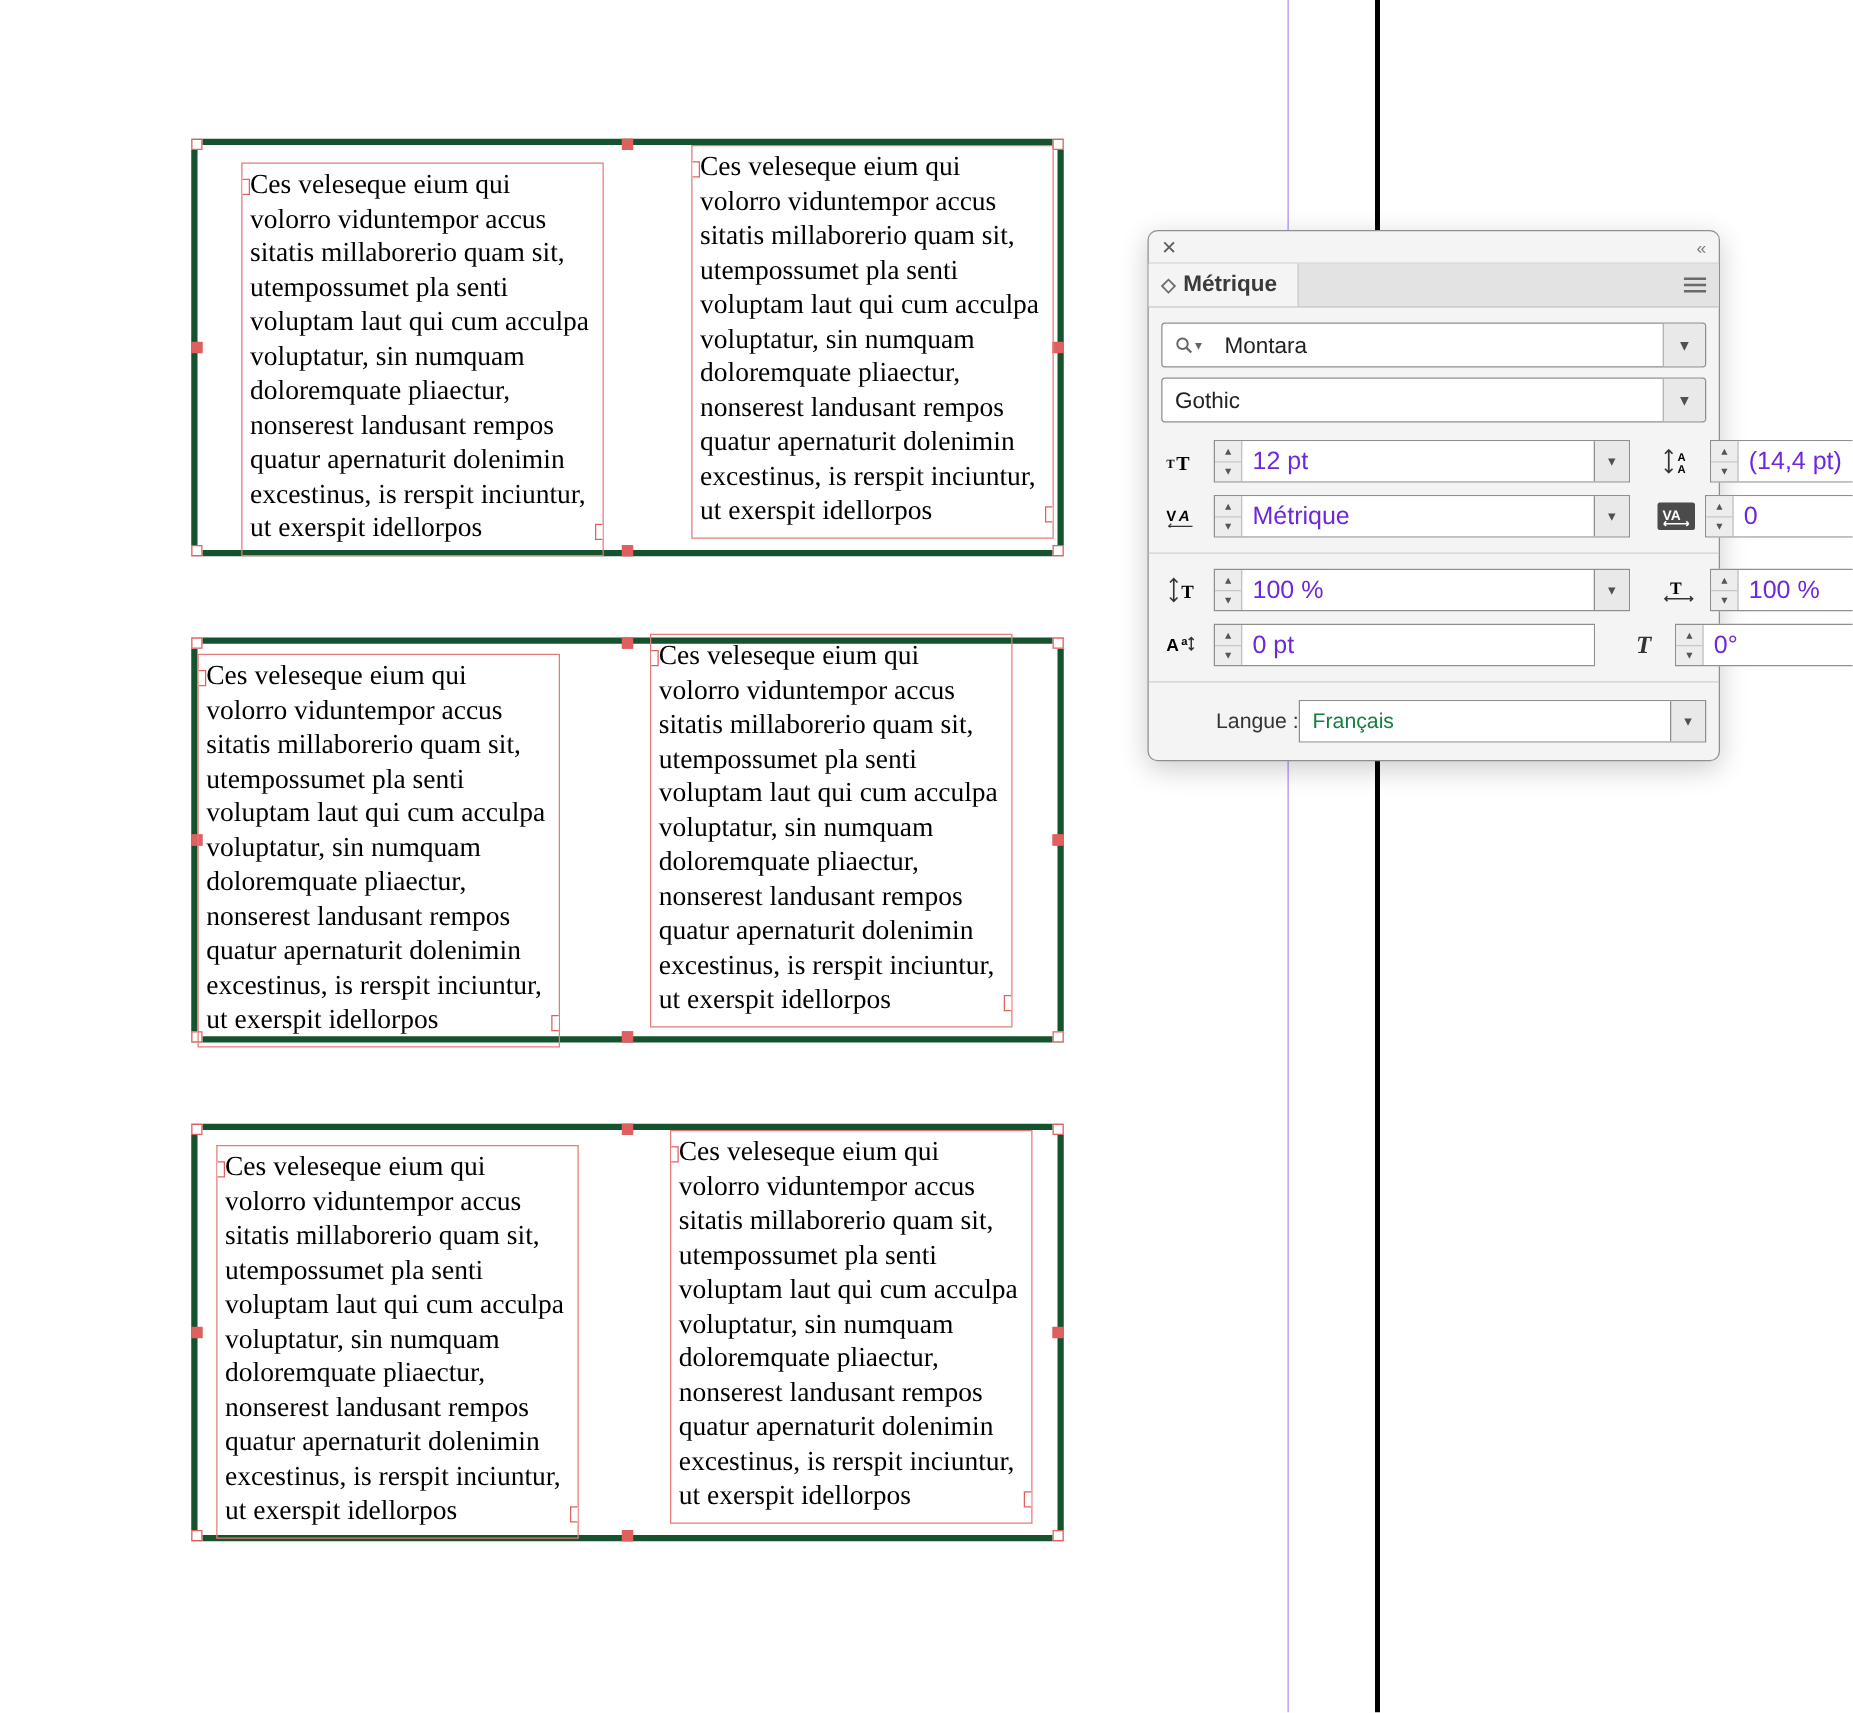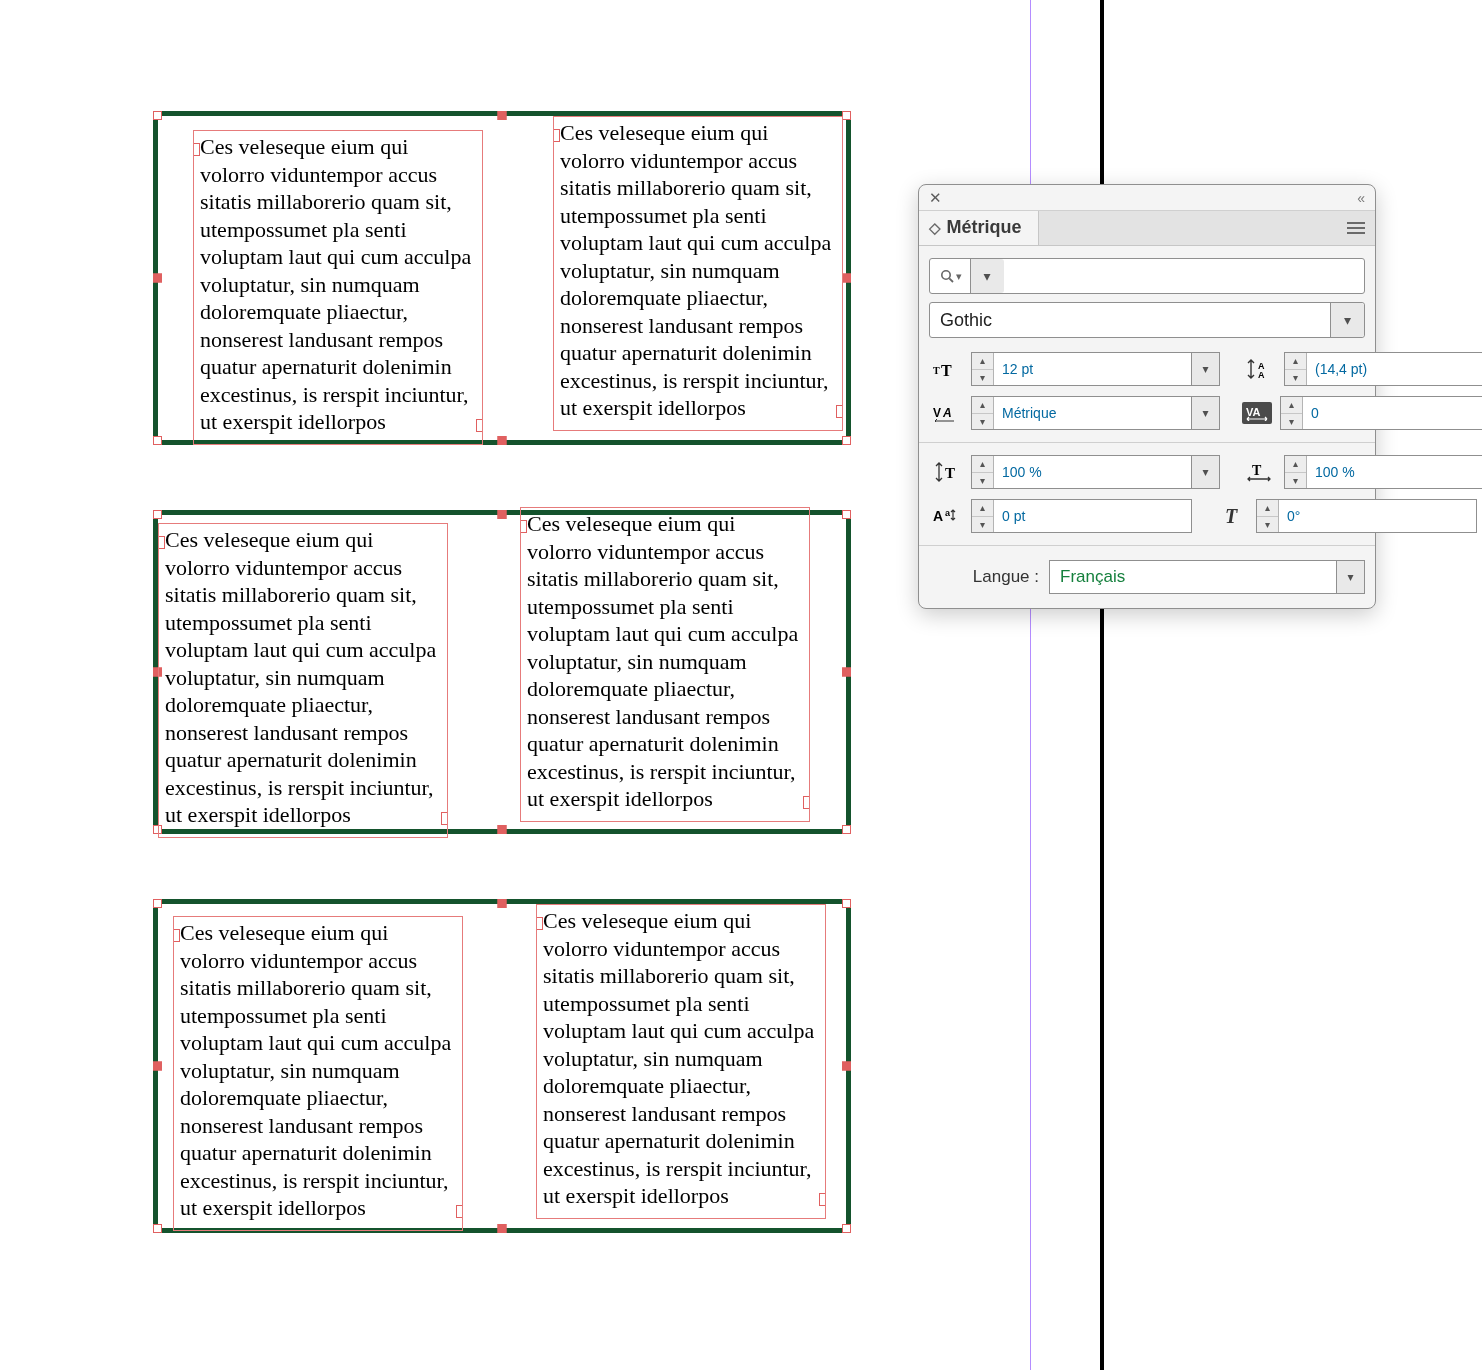--- a/index.html
+++ b/index.html
@@ -158,38 +158,38 @@
       background:#ededed;
       cursor:pointer;
     }
     .spin div {
       flex:1; display:flex; align-items:center; justify-content:center;
       font-size:10px; color:#555;
     }
     .spin div:first-child{border-bottom:1px solid #c7c7c7;}
     .field-input {
       flex:1; border:none; outline:none;
-      padding:0 8px; font-size:14px; color:#0369a1;
+      padding:0 8px; font-size:20px; color:#6d28d9;
     }
     .field-drop {
       width:28px;
       border-left:1px solid #8f8f8f;
       background:#e9e9e9;
       display:flex; align-items:center; justify-content:center;
       font-size:12px; color:#505050; cursor:pointer;
     }
 
     hr.sep {
       border:none; height:1px;
       background:#cfcfcf;
       margin:12px -10px;
     }
 
     .lang-row {
-      display:flex; align-items:center; gap:10px;
+      display:flex; align-items:center; 
       padding-top:2px;
     }
     .lang-label {
       text-align:right; width:110px;
       color:#333;
     }
     .lang-field {
       flex:1; display:flex; height:34px;
       border:1px solid #8f8f8f; background:#fff;
     }
@@ -295,20 +295,21 @@
   <div class="panel-body">
 
     <div class="combo">
       <div class="search-prefix">
         <svg width="14" height="14" viewBox="0 0 14 14">
             <circle cx="6" cy="6" r="4.2" fill="none" stroke="#666" stroke-width="1.6"></circle>
             <line x1="9.3" y1="9.3" x2="13" y2="13" stroke="#666" stroke-width="1.8"></line>
           </svg>
         <span style="font-size:11px;color:#666">▾</span>
       </div>
+      <input value="Montara" style="">
       <div class="drop-btn">▾</div>
     </div>
 
     <div class="combo">
       <input value="Gothic" style="">
       <div class="drop-btn">▾</div>
     </div>
 
     <div style="height:14px"></div>
 

